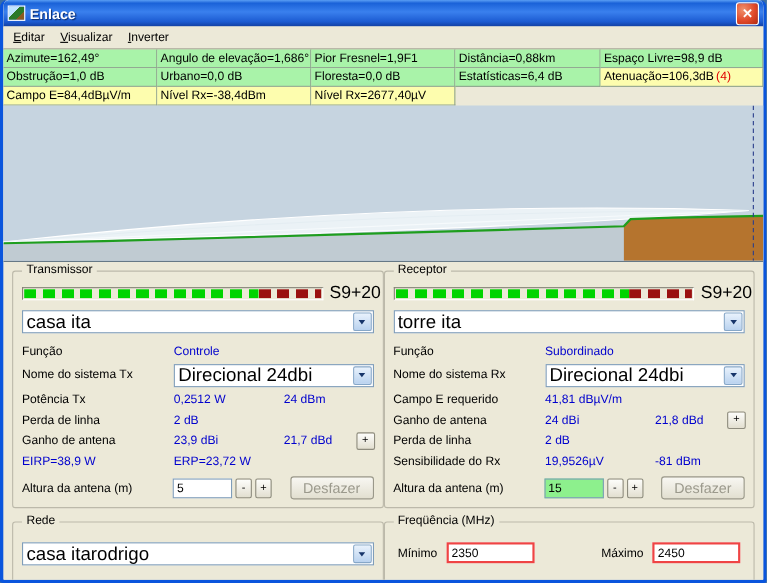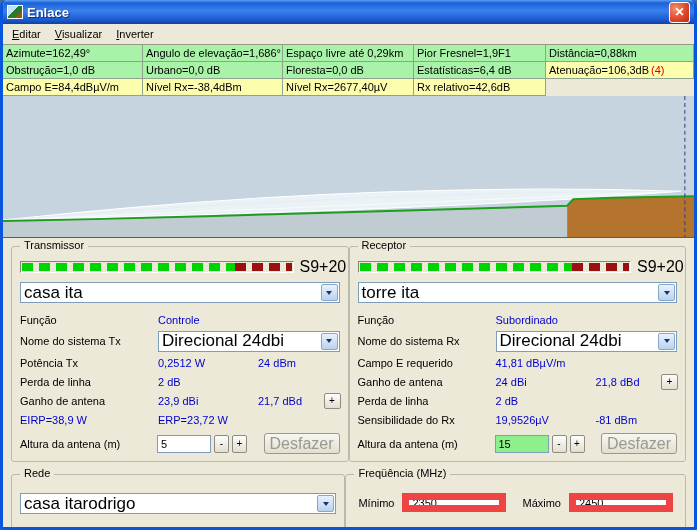--- a/index.html
+++ b/index.html
@@ -54,28 +54,28 @@
   .val{color:#0000cd;white-space:nowrap;}
   .plusbtn{width:17px;height:16px;font-size:10px;line-height:1;display:flex;align-items:center;justify-content:center;
            border:1px solid #8e8c7e;border-radius:2px;background:linear-gradient(#fdfdfb,#e2dfd0);margin-right:5px;}
   
   .altura{display:flex;align-items:center;padding:4px 8px 7px;gap:3px;font-size:11px;}
   .altura .lab{width:134px;flex:0 0 134px;}
   .tinput{width:54px;height:18px;border:1px solid #7f9db9;font:11px "Liberation Sans",sans-serif;padding:0 3px;background:#fff;}
   .green-bg{background:#8df08d;}
   .spin{width:15px;height:18px;font-size:10px;line-height:1;display:flex;align-items:center;justify-content:center;
         border:1px solid #8e8c7e;border-radius:2px;background:linear-gradient(#fdfdfb,#e2dfd0);}
-  .undo{margin-left:auto;width:76px;height:21px;font-size:16px;display:flex;align-items:center;justify-content:center;
+  .undo{margin-left:auto;width:76px;height:21px;font-size:13px;display:flex;align-items:center;justify-content:center;
         border:1px solid #9a988a;border-radius:3px;background:linear-gradient(#f8f7f2,#e2dfd0);color:#9b998c;}
   
   .bottom{display:grid;grid-template-columns:1fr 1fr;padding:10px 8px 0;}
   .bgroup{position:relative;border:1px solid #bcb9aa;border-radius:3px;height:62px;}
   .rede-body{padding:18px 8px 0;}
   .freqrow{display:flex;align-items:center;gap:8px;padding:18px 12px 0;font-size:11px;}
-  .finput{width:104px;height:19px;border:7px solid #ef4444;font:11px "Liberation Sans",sans-serif;padding:0 3px;background:#fff;}
+  .finput{width:80px;height:19px;border:2px solid #ef4444;font:11px "Liberation Sans",sans-serif;padding:0 3px;background:#fff;}
   .fspace{flex:1;}
 </style>
 </head>
 <body>
 
 <div class="window">
 
   <div class="titlebar">
     <span class="title-icon"></span>
     <span class="title-text">Enlace</span>
@@ -86,34 +86,33 @@
 
   <div class="menubar">
     <span class="menu-item">Editar</span>
     <span class="menu-item">Visualizar</span>
     <span class="menu-item">Inverter</span>
   </div>
 
   <div class="info">
     <div class="icell g">Azimute=162,49°</div>
     <div class="icell g">Angulo de elevação=1,686°</div>
-    <div class="icell g">Espaço livre até 0,29km</div>
     <div class="icell g">Pior Fresnel=1,9F1</div>
     <div class="icell g">Distância=0,88km</div>
 
+    <div class="icell g">Espaço Livre=98,9 dB</div>
     <div class="icell g">Obstrução=1,0 dB</div>
     <div class="icell g">Urbano=0,0 dB</div>
     <div class="icell g">Floresta=0,0 dB</div>
     <div class="icell g">Estatísticas=6,4 dB</div>
 
     <div class="icell yl"><span>Atenuação=106,3dB</span><span class="flag">(4)</span></div>
     <div class="icell yl">Campo E=84,4dBµV/m</div>
     <div class="icell yl">Nível Rx=-38,4dBm</div>
     <div class="icell yl">Nível Rx=2677,40µV</div>
-    <div class="icell yl">Rx relativo=42,6dB</div>
   </div>
 
   <div class="chart">
     <svg viewBox="0 0 681 142" preserveAspectRatio="none">
       <rect x="0" y="0" width="681" height="142" fill="#c6d4e0"></rect>
       <path d="M0,126 L90,124 L200,121 L320,117.5 L440,114 L556,110.5 L556,142 L0,142 Z" fill="#c0cbd2"></path>
       <path d="M0,125 C230,99 460,89 668,96 C460,113 230,119 0,125 Z" fill="#edf3f7" opacity="0.95"></path>
       <path d="M0,125 C230,99 460,89 668,96" stroke="#ffffff" fill="none" stroke-width="1"></path>
       <path d="M0,125 C230,119 460,113 668,96" stroke="#ffffff" fill="none" stroke-width="1"></path>
       <path d="M0,125 C230,106 460,96 668,96" stroke="#e4edf2" fill="none" stroke-width="1"></path>

